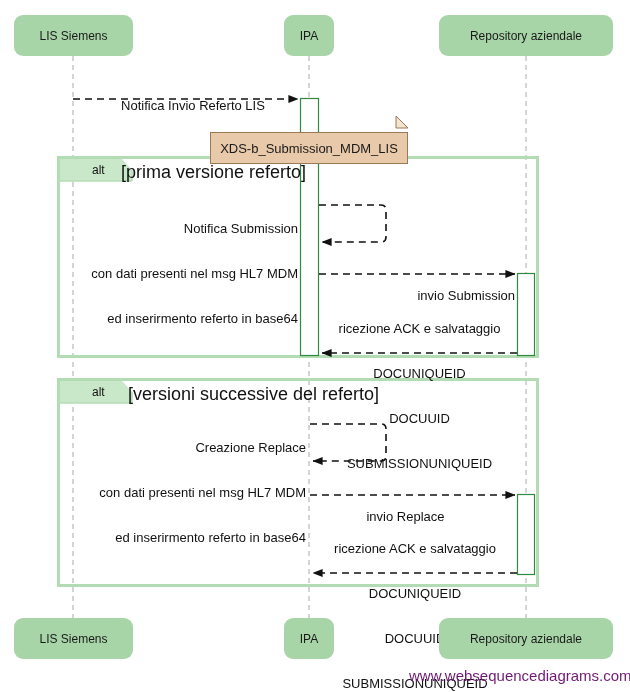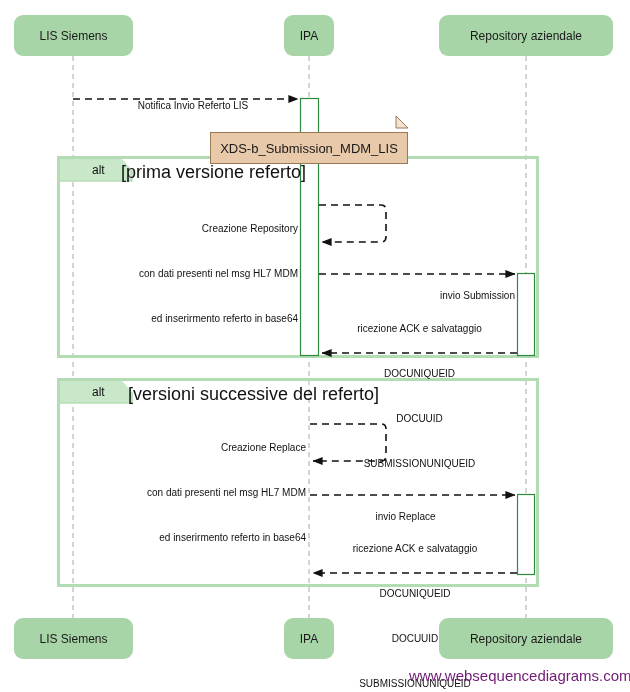--- a/index.html
+++ b/index.html
@@ -45,21 +45,21 @@
     display: flex;
     align-items: center;
     justify-content: center;
     font-size: 13px;
     color: #1a1a1a;
     font-family: "Liberation Sans", sans-serif;
     white-space: nowrap;
   }
   .msg-label {
     position: absolute;
-    font-size: 10px;
+    font-size: 13px;
     color: #111111;
     font-family: "Liberation Sans", sans-serif;
     line-height: 15px;
     white-space: pre;
     text-align: center;
   }
   .msg-label.right {
     text-align: right;
   }
   .alt-tag-label {
@@ -174,21 +174,21 @@
   </div>
   <div class="alt-cond-label" style="left:128px; top:384px;">
     <span>[versioni successive del referto]</span>
   </div>
 
   <div class="msg-label" style="left:103px; top:68px; width:180px;">
     <div>Notifica Invio Referto LIS</div>
   </div>
 
   <div class="msg-label right" style="left:72px; top:191px; width:226px;">
-    <div>Creazione Repository</div>
+    <div>Notifica Submission</div>
     <div>con dati presenti nel msg HL7 MDM</div>
     <div>ed inserirmento referto in base64</div>
   </div>
 
   <div class="msg-label" style="left:319px; top:258px; width:196px;text-align:right;">
     <div>invio Submission</div>
   </div>
 
   <div class="msg-label" style="left:322px; top:291px; width:195px;">
     <div>ricezione ACK e salvataggio</div>

